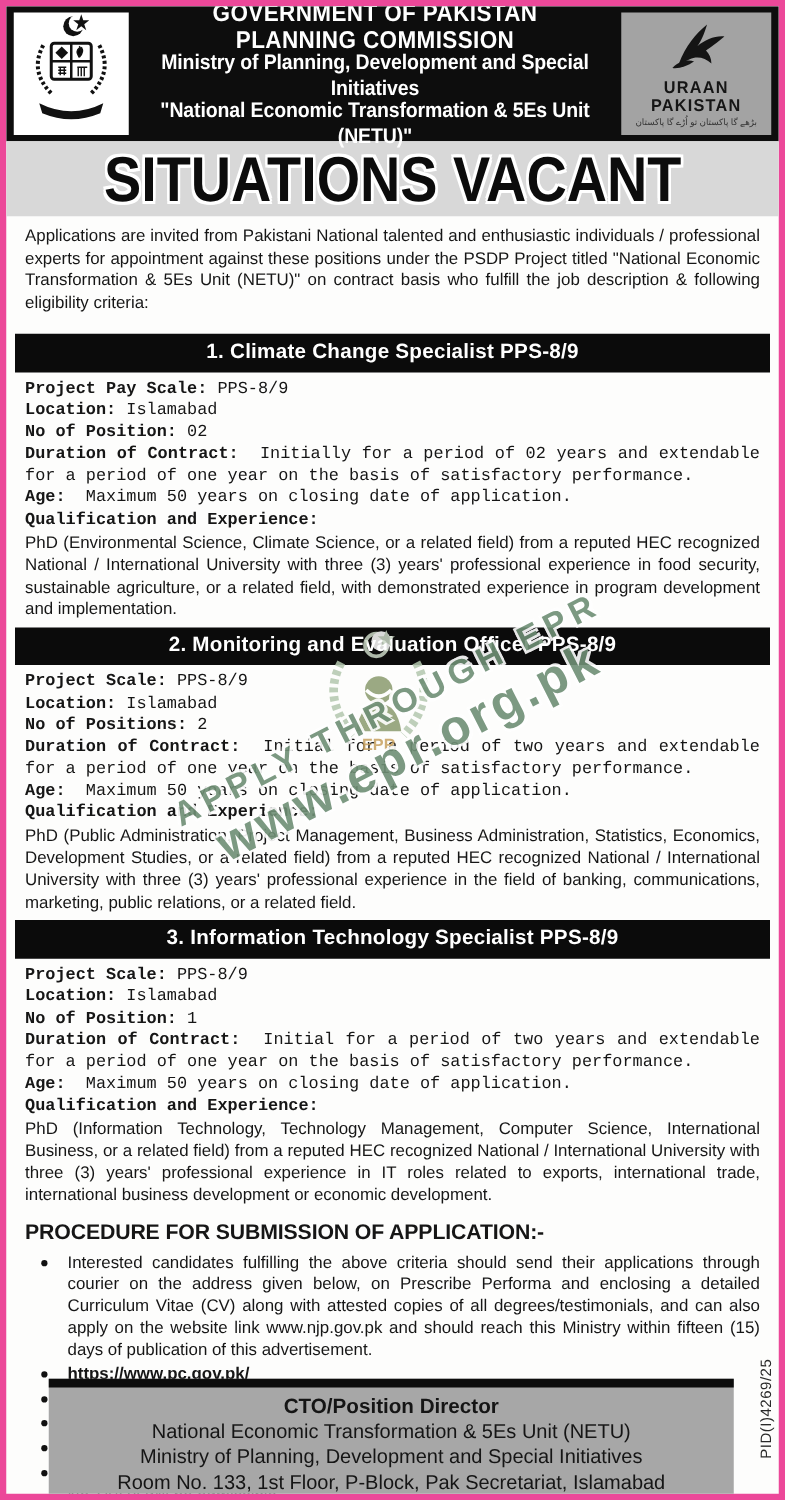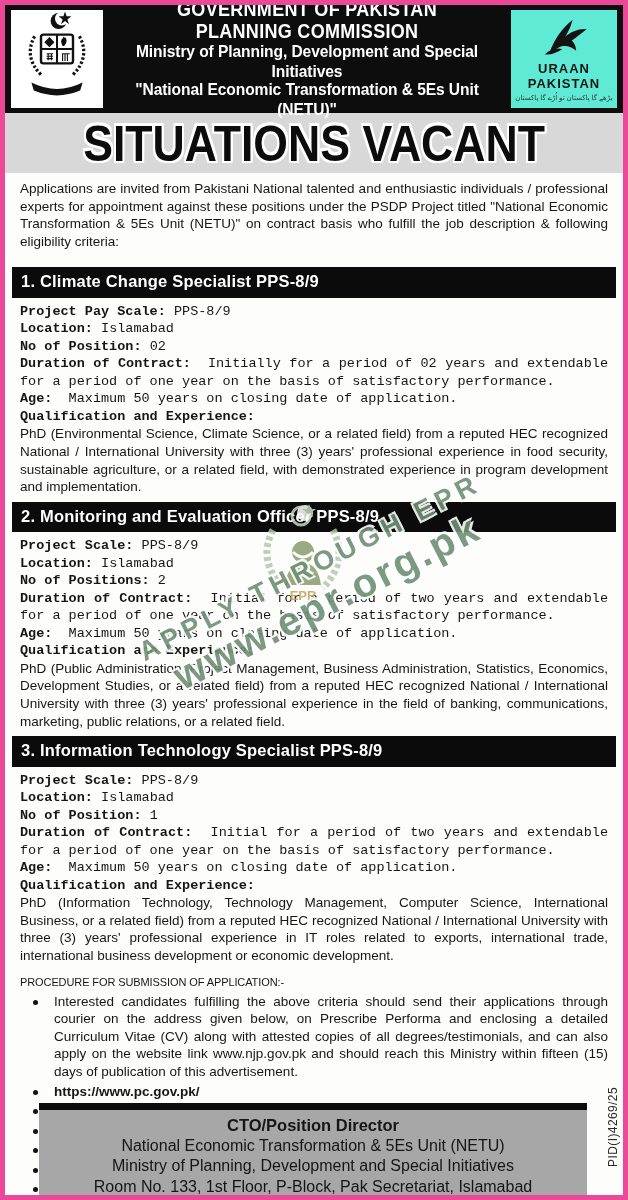--- a/index.html
+++ b/index.html
@@ -20,21 +20,21 @@
     width:92px; background:#fff; display:flex;
     align-items:center; justify-content:center; flex-shrink:0;
   }
   .header-center {
     flex:1; color:#fff; text-align:center; display:flex;
     flex-direction:column; justify-content:center; line-height:1.2;
   }
   .hc1,.hc2 { font-size:18px; font-weight:bold; letter-spacing:0.3px; transform:scaleY(1.08); }
   .hc3,.hc4 { font-size:15.6px; font-weight:bold; letter-spacing:-0.1px; transform:scaleY(1.08); }
   .uraan-box {
-    width:106px; background:#5eead4; flex-shrink:0; display:flex;
+    width:120px; background:#a3a3a3; flex-shrink:0; display:flex;
     flex-direction:column; align-items:center; justify-content:center; padding:2px 2px;
   }
   .uraan-t { font-size:13px; font-weight:bold; letter-spacing:1px; color:#151515; line-height:1.15; transform:scaleY(1.05); }
   .uraan-urdu { font-size:7px; color:#333; margin-top:2px; white-space:nowrap; }
 
   
   .banner {
     height:60px; background:#d8d8d8; display:flex;
     align-items:center; justify-content:center;
   }
@@ -44,27 +44,27 @@
     text-shadow:-2px -2px 0 #fff, 2px -2px 0 #fff, -2px 2px 0 #fff, 2px 2px 0 #fff,
                  0 -2px 0 #fff, 0 2px 0 #fff, -2px 0 0 #fff, 2px 0 0 #fff;
   }
 
   
   .content { padding:7px 15px 0; font-size:13.5px; line-height:1.3; color:#161616; }
   .intro { text-align:justify; margin-bottom:17px; }
 
   .section-bar {
     background:#0b0b0b; color:#fff; font-weight:bold; font-size:16.5px;
-    padding:4px 9px 5px; margin:6px -8px 5px; letter-spacing:0.2px;
+    padding:4px 9px 5px; margin:6px -8px 5px; letter-spacing:0.2px;text-align:center;
   }
   .field { text-align:justify;font-family:Liberation Mono, monospace; }
   .lbl { font-weight:bold; }
   .qual { text-align:justify; }
 
-  .proc-head { font-size:11px; font-weight:normal; margin:10px 0 4px; letter-spacing:-0.1px; }
+  .proc-head { font-size:17px; font-weight:bold; margin:10px 0 4px; letter-spacing:-0.1px; }
   ul.proc-list { list-style:none; margin:0; padding:0 0 0 34px; }
   ul.proc-list li { position:relative; text-align:justify; margin:2px 0; }
   ul.proc-list li::before {
     content:""; position:absolute; left:-21px; top:7px;
     width:5px; height:5px; border-radius:50%; background:#111;
   }
   .bold-link { font-weight:bold; display:block; }
 
   
   .footer-box {

